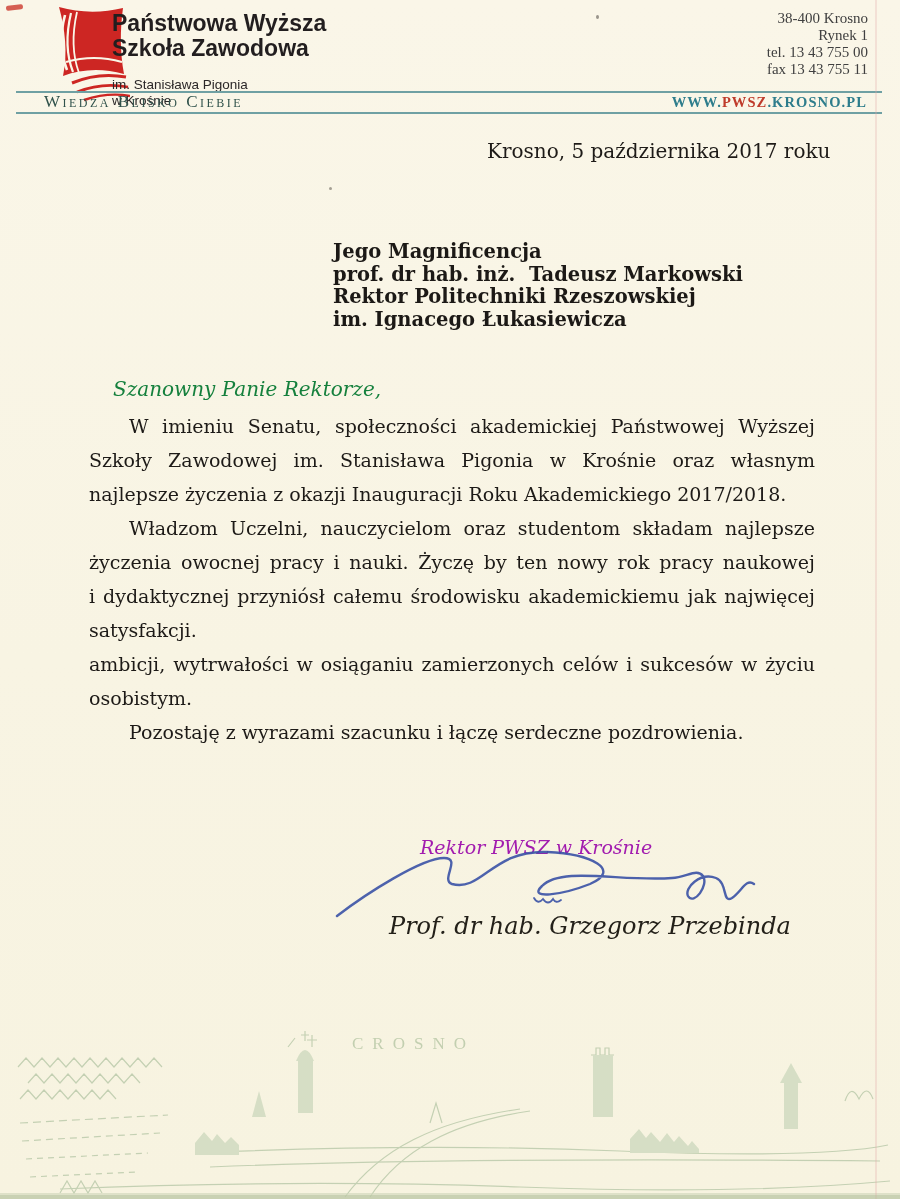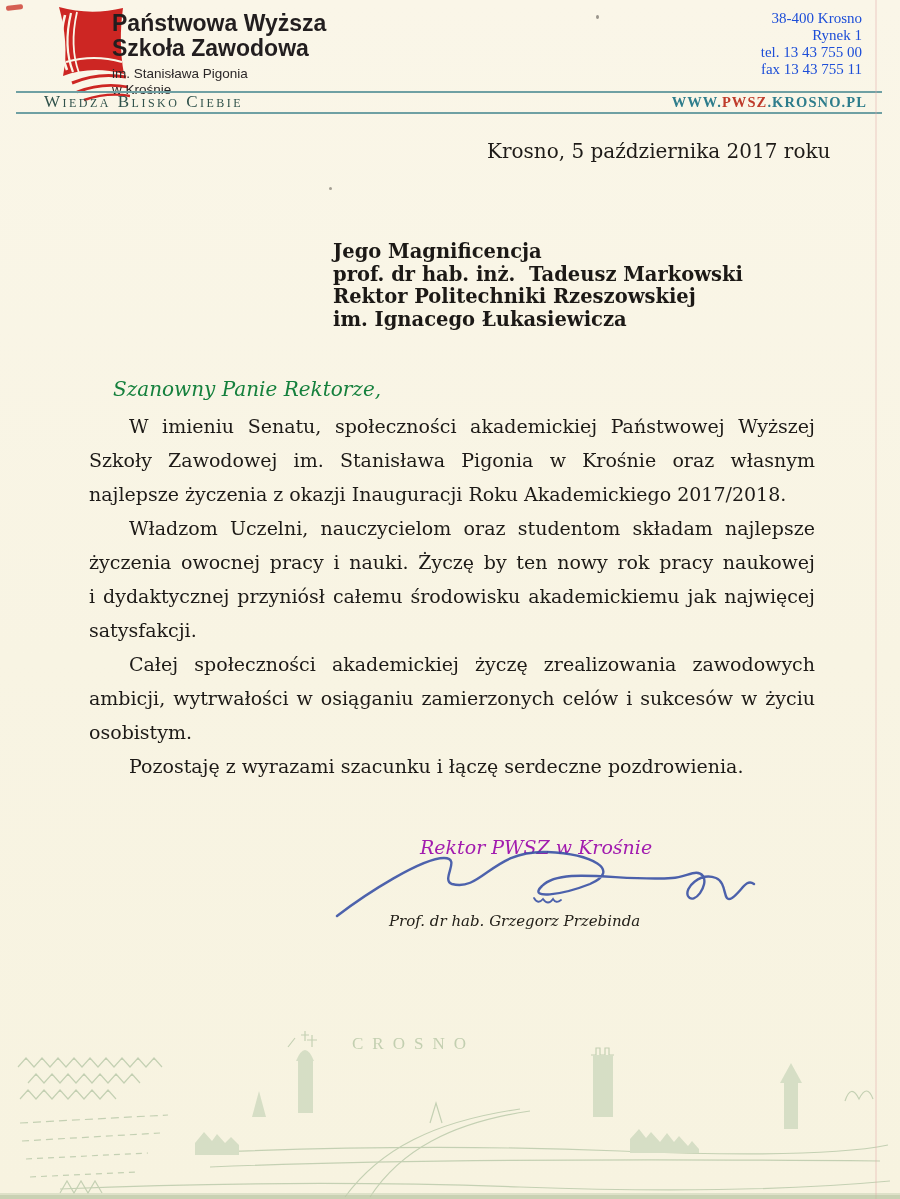--- a/index.html
+++ b/index.html
@@ -7,24 +7,24 @@
     width:900px;height:1199px;position:relative;overflow:hidden;
     background:linear-gradient(180deg,#faf6e8 0%,#f8f4e3 55%,#f7f3e0 100%);
     font-family:"DejaVu Serif", serif;color:#1d1a17;
   }
   .abs{position:absolute;}
 
   
   #org-block{left:112px;top:11px;font-family:"Liberation Sans",sans-serif;color:#221e1f;}
   .org-name{font-size:23px;font-weight:bold;line-height:25px;letter-spacing:0;}
   .org-sub{font-size:13.5px;line-height:15.5px;color:#2b2728;}
-  .org-sub.first{margin-top:5px;}
+  .org-sub.first{margin-top:16px;}
 
-  #contact-block{right:38px;top:10px;text-align:right;font-family:"Liberation Serif",serif;
-    font-size:15px;line-height:17px;color:#1d4ed8;}
+  #contact-block{right:32px;top:10px;text-align:right;font-family:"Liberation Serif",serif;
+    font-size:15px;line-height:17px;color:#404040;}
 
   .rule{left:16px;width:866px;height:2px;background:#6fa0a3;}
   #rule-top{top:91px;}
   #rule-bottom{top:112px;}
 
   #motto{left:44px;top:92px;font-family:"Liberation Serif",serif;font-variant:small-caps;
     font-size:17px;letter-spacing:2.5px;color:#30524b;}
   #website{right:33px;top:94px;font-family:"Liberation Serif",serif;font-size:14.5px;
     letter-spacing:1.1px;color:#2e7d8c;font-weight:bold;}
   #website .red{color:#bf3b2b;}
@@ -37,21 +37,21 @@
 
   #salutation{left:113px;top:377px;font-style:italic;font-size:20px;color:#15803d;}
 
   #letter-body{left:89px;top:409px;width:726px;font-size:19px;line-height:34px;color:#1d1a17;}
   .bline{text-align:justify;height:34px;overflow:hidden;}
   .bline::after{content:"";display:inline-block;width:100%;height:0;}
   .bline.last::after{content:none;}
   .bline.indent{text-indent:40px;}
 
   #sig-role{left:420px;top:836px;font-style:italic;font-size:19px;color:#a21caf;}
-  #signer-name{left:389px;top:912px;font-style:italic;font-size:15px;color:#232019;text-align:right;}
+  #signer-name{left:389px;top:912px;font-style:italic;font-size:24px;color:#232019;text-align:right;}
   #signature-svg{left:322px;top:838px;pointer-events:none;}
 
   
   #corner-red-mark{left:6px;top:5px;width:17px;height:5px;background:#cc3a2d;border-radius:2px;
     transform:rotate(-7deg);opacity:.8;}
   #speck-1{left:596px;top:15px;width:3px;height:4px;background:#4a463f;border-radius:50%;opacity:.55;}
   #speck-2{left:329px;top:187px;width:3px;height:3px;background:#6a655c;border-radius:50%;opacity:.6;}
   #scan-edge-right{left:875px;top:0;width:2px;height:1199px;background:rgba(228,170,168,.28);}
   #scan-edge-bottom{left:0;top:1195px;width:900px;height:4px;background:rgba(176,190,152,.45);}
 
@@ -103,21 +103,20 @@
 <div class="abs" id="salutation">Szanowny Panie Rektorze,</div>
 
 <div class="abs" id="letter-body">
     <div class="bline indent">W imieniu Senatu, społeczności akademickiej Państwowej Wyższej</div>
     <div class="bline">Szkoły Zawodowej im. Stanisława Pigonia w Krośnie oraz własnym składam</div>
     <div class="bline last">najlepsze życzenia z okazji Inauguracji Roku Akademickiego 2017/2018.</div>
     <div class="bline indent">Władzom Uczelni, nauczycielom oraz studentom składam najlepsze</div>
     <div class="bline">życzenia owocnej pracy i nauki. Życzę by ten nowy rok pracy naukowej</div>
     <div class="bline">i dydaktycznej przyniósł całemu środowisku akademickiemu jak najwięcej</div>
     <div class="bline last">satysfakcji.</div>
-    <div class="bline indent">Całej społeczności akademickiej życzę zrealizowania zawodowych</div>
     <div class="bline">ambicji, wytrwałości w osiąganiu zamierzonych celów i sukcesów w życiu</div>
     <div class="bline last">osobistym.</div>
     <div class="bline indent last">Pozostaję z wyrazami szacunku i łączę serdeczne pozdrowienia.</div>
   </div>
 
 <div class="abs" id="sig-role">Rektor PWSZ w Krośnie</div>
 
 <svg class="abs" id="signature-svg" width="440" height="100" viewBox="0 0 440 100" aria-hidden="true">
   <g fill="none" stroke="#3a52a6" stroke-width="2.4" stroke-linecap="round" opacity="0.9">
     <path d="M15,78 C45,55 100,20 122,20 C140,20 118,42 130,46 C160,54 170,12 225,14 C270,16 300,32 268,46 C240,57 205,62 220,48 C240,28 300,44 350,40 C365,39 375,30 381,38 C387,47 372,68 366,58 C362,50 378,34 394,40 C406,45 400,66 410,60 C420,53 424,40 432,46"></path>

